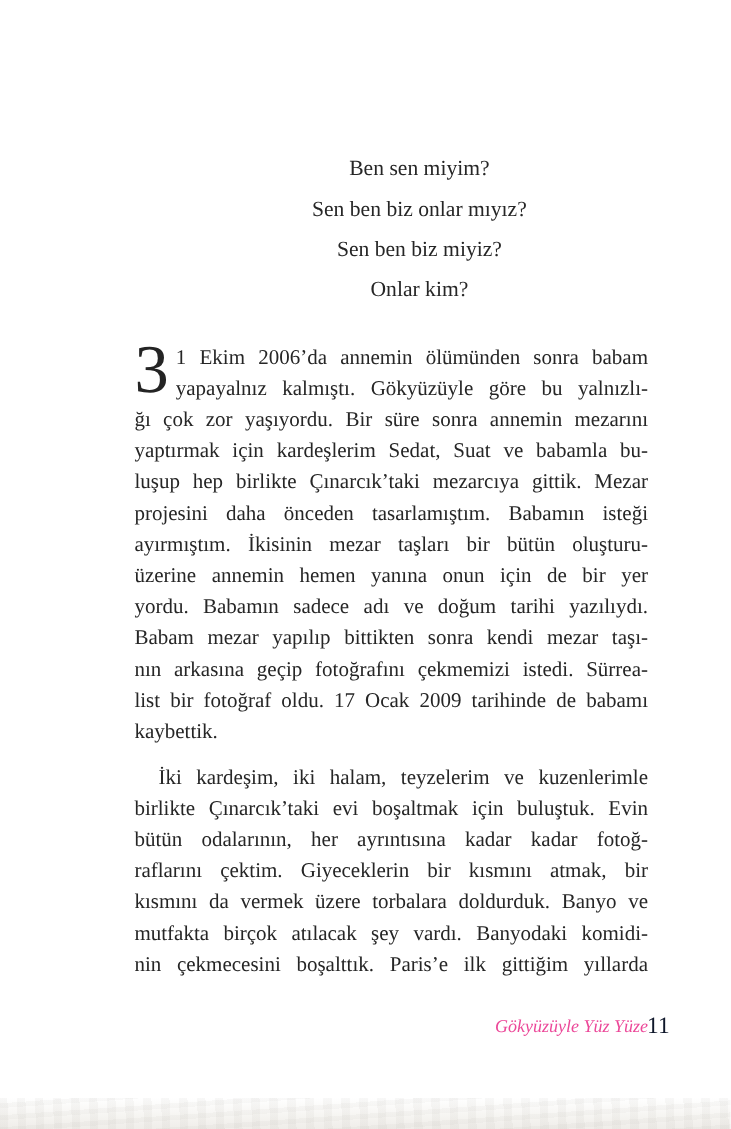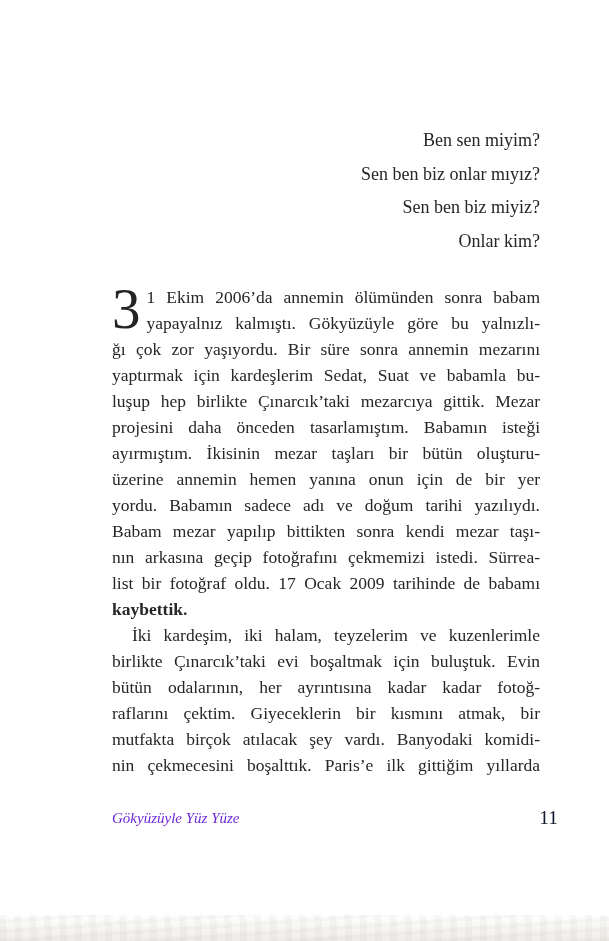--- a/index.html
+++ b/index.html
@@ -23,63 +23,63 @@
     width: 428px;
   }
   
   .epigraph {
     margin-top: 124px;
     margin-left: 47px;
   }
   .epigraph .q-line {
     font-size: 18px;
     line-height: 33.5px;
-    text-align: right;
+    text-align: center;
   }
   
   .para {
     font-size: 17.5px;
     line-height: 26px;
   }
   .para-1 {
     margin-top: 26px;
   }
   .body-line {
     text-align: justify;
     text-align-last: justify;
   }
   .para .last-line {
     text-align: center;
     text-align-last: left;
-    font-weight: bold;
   }
   .para-2 .body-line:first-child {
     text-indent: 20px;
+    margin-top: 12px;
   }
   .dropcap {
     float: left;
     font-size: 57px;
     line-height: 50px;
     height: 52px;
     padding-right: 6px;
     font-weight: 400;
     color: #242424;
   }
   
   .footer {
     position: relative;
     margin-top: 27px;
     height: 26px;
   }
   .running-title {
-    text-align: left;
+    text-align: right;
     font-style: italic;
     font-size: 15px;
     line-height: 26px;
-    color: #6d28d9;
+    color: #ec4899;
   }
   .page-number {
     position: absolute;
     right: -18px;
     top: 0;
     font-size: 19.5px;
     line-height: 26px;
     color: #0f172a;
   }
   
@@ -125,20 +125,21 @@
           <div class="body-line">list bir fotoğraf oldu. 17 Ocak 2009 tarihinde de babamı</div>
         </div>
       <div class="body-line last-line">kaybettik.</div>
     </div>
 
     <div class="para para-2">
         <div class="body-line">İki kardeşim, iki halam, teyzelerim ve kuzenlerimle</div>
         <div class="body-line">birlikte Çınarcık’taki evi boşaltmak için buluştuk. Evin</div>
         <div class="body-line">bütün odalarının, her ayrıntısına kadar kadar fotoğ-</div>
         <div class="body-line">raflarını çektim. Giyeceklerin bir kısmını atmak, bir</div>
+        <div class="body-line">kısmını da vermek üzere torbalara doldurduk. Banyo ve</div>
         <div class="body-line">mutfakta birçok atılacak şey vardı. Banyodaki komidi-</div>
         <div class="body-line">nin çekmecesini boşalttık. Paris’e ilk gittiğim yıllarda</div>
       </div>
 
     <div class="footer">
       <div class="running-title">Gökyüzüyle Yüz Yüze</div>
       <div class="page-number">11</div>
     </div>
 
   </div>

